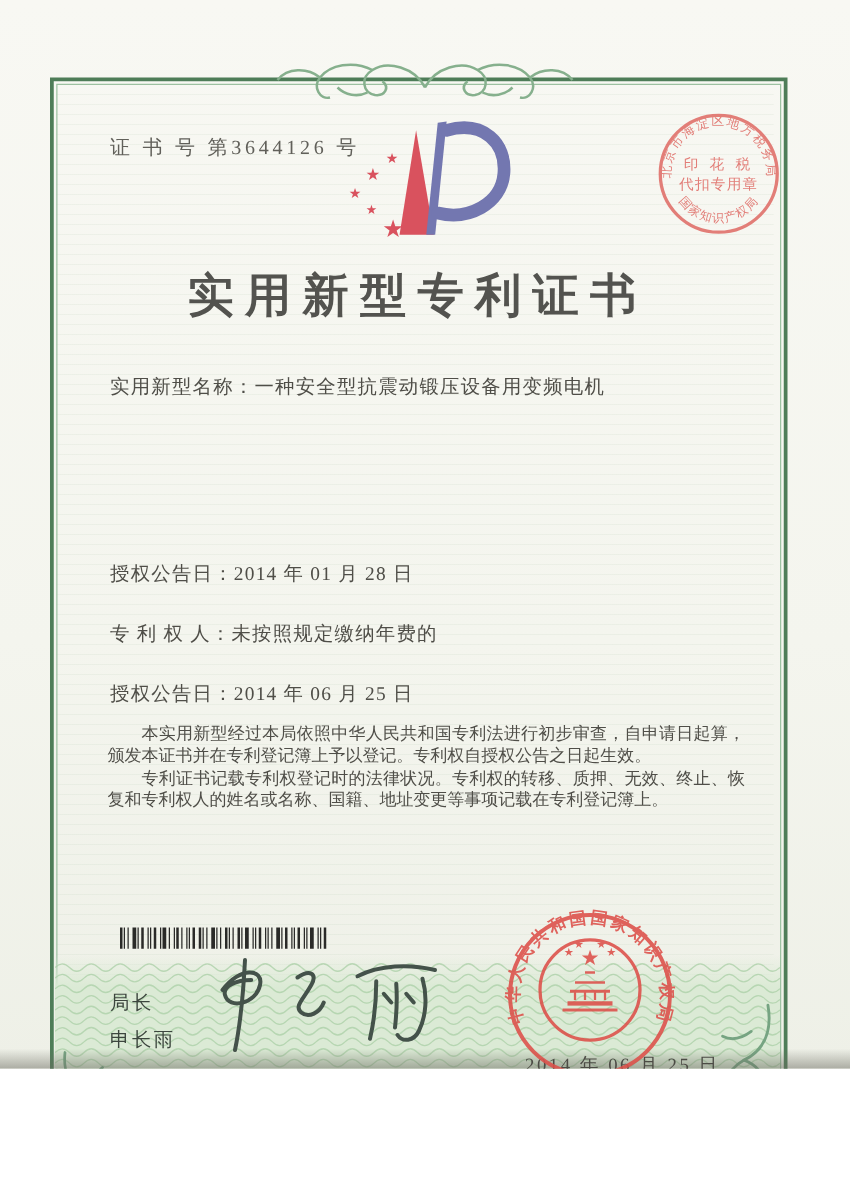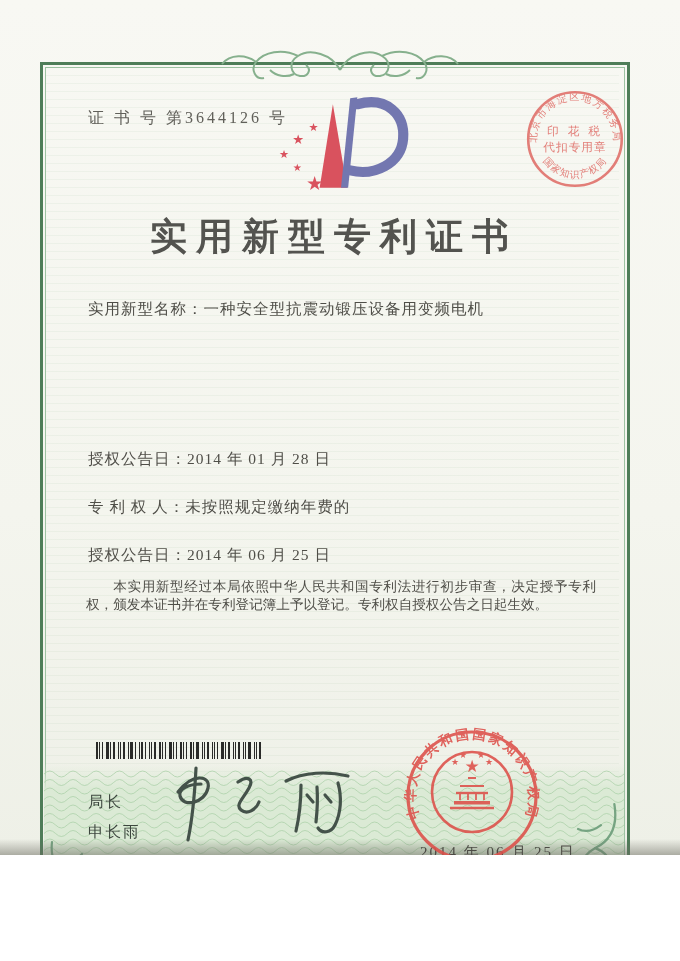--- a/index.html
+++ b/index.html
@@ -135,21 +135,22 @@
     <span>授权公告日：</span><span>2014 年 01 月 28 日</span>
   </div>
   <div class="field-row fr4">
     <span>专 利 权 人：</span><span>未按照规定缴纳年费的</span>
   </div>
   <div class="field-row fr5">
     <span>授权公告日：</span><span>2014 年 06 月 25 日</span>
   </div>
 
   <div class="paras">
-    <p>本实用新型经过本局依照中华人民共和国专利法进行初步审查，决定授予专利权，颁发本证书并在专利登记簿上予以登记。专利权自授权公告之日起生效。</p>
+    <p>本实用新型经过本局依照中华人民共和国专利法进行初步审查，自申请日起算，颁发本证书并在专利登记簿上予以登记。专利权自授权公告之日起生效。</p>
+    <p>专利证书记载专利权登记时的法律状况。专利权的转移、质押、无效、终止、恢复和专利权人的姓名或名称、国籍、地址变更等事项记载在专利登记簿上。</p>
   </div>
 
   <div class="barcode" id="barcode"><span style="display:inline-block;width:2px;height:100%;margin-right:1px;background:#2a2a28"></span><span style="display:inline-block;width:1px;height:100%;margin-right:2px;background:#2a2a28"></span><span style="display:inline-block;width:1px;height:100%;margin-right:3px;background:#2a2a28"></span><span style="display:inline-block;width:3px;height:100%;margin-right:1px;background:#2a2a28"></span><span style="display:inline-block;width:1px;height:100%;margin-right:2px;background:#2a2a28"></span><span style="display:inline-block;width:2px;height:100%;margin-right:3px;background:#2a2a28"></span><span style="display:inline-block;width:1px;height:100%;margin-right:1px;background:#2a2a28"></span><span style="display:inline-block;width:1px;height:100%;margin-right:2px;background:#2a2a28"></span><span style="display:inline-block;width:2px;height:100%;margin-right:3px;background:#2a2a28"></span><span style="display:inline-block;width:1px;height:100%;margin-right:1px;background:#2a2a28"></span><span style="display:inline-block;width:3px;height:100%;margin-right:2px;background:#2a2a28"></span><span style="display:inline-block;width:1px;height:100%;margin-right:3px;background:#2a2a28"></span><span style="display:inline-block;width:1px;height:100%;margin-right:1px;background:#2a2a28"></span><span style="display:inline-block;width:2px;height:100%;margin-right:2px;background:#2a2a28"></span><span style="display:inline-block;width:1px;height:100%;margin-right:3px;background:#2a2a28"></span><span style="display:inline-block;width:1px;height:100%;margin-right:1px;background:#2a2a28"></span><span style="display:inline-block;width:1px;height:100%;margin-right:2px;background:#2a2a28"></span><span style="display:inline-block;width:2px;height:100%;margin-right:3px;background:#2a2a28"></span><span style="display:inline-block;width:2px;height:100%;margin-right:1px;background:#2a2a28"></span><span style="display:inline-block;width:1px;height:100%;margin-right:2px;background:#2a2a28"></span><span style="display:inline-block;width:1px;height:100%;margin-right:3px;background:#2a2a28"></span><span style="display:inline-block;width:3px;height:100%;margin-right:1px;background:#2a2a28"></span><span style="display:inline-block;width:1px;height:100%;margin-right:2px;background:#2a2a28"></span><span style="display:inline-block;width:1px;height:100%;margin-right:3px;background:#2a2a28"></span><span style="display:inline-block;width:2px;height:100%;margin-right:1px;background:#2a2a28"></span><span style="display:inline-block;width:1px;height:100%;margin-right:2px;background:#2a2a28"></span><span style="display:inline-block;width:1px;height:100%;margin-right:3px;background:#2a2a28"></span><span style="display:inline-block;width:2px;height:100%;margin-right:1px;background:#2a2a28"></span><span style="display:inline-block;width:1px;height:100%;margin-right:2px;background:#2a2a28"></span><span style="display:inline-block;width:3px;height:100%;margin-right:3px;background:#2a2a28"></span><span style="display:inline-block;width:1px;height:100%;margin-right:1px;background:#2a2a28"></span><span style="display:inline-block;width:1px;height:100%;margin-right:2px;background:#2a2a28"></span><span style="display:inline-block;width:2px;height:100%;margin-right:3px;background:#2a2a28"></span><span style="display:inline-block;width:1px;height:100%;margin-right:1px;background:#2a2a28"></span><span style="display:inline-block;width:1px;height:100%;margin-right:2px;background:#2a2a28"></span><span style="display:inline-block;width:1px;height:100%;margin-right:3px;background:#2a2a28"></span><span style="display:inline-block;width:3px;height:100%;margin-right:1px;background:#2a2a28"></span><span style="display:inline-block;width:1px;height:100%;margin-right:2px;background:#2a2a28"></span><span style="display:inline-block;width:2px;height:100%;margin-right:3px;background:#2a2a28"></span><span style="display:inline-block;width:1px;height:100%;margin-right:1px;background:#2a2a28"></span><span style="display:inline-block;width:1px;height:100%;margin-right:2px;background:#2a2a28"></span><span style="display:inline-block;width:2px;height:100%;margin-right:3px;background:#2a2a28"></span><span style="display:inline-block;width:1px;height:100%;margin-right:1px;background:#2a2a28"></span><span style="display:inline-block;width:1px;height:100%;margin-right:2px;background:#2a2a28"></span><span style="display:inline-block;width:3px;height:100%;margin-right:3px;background:#2a2a28"></span><span style="display:inline-block;width:1px;height:100%;margin-right:1px;background:#2a2a28"></span><span style="display:inline-block;width:1px;height:100%;margin-right:2px;background:#2a2a28"></span><span style="display:inline-block;width:2px;height:100%;margin-right:3px;background:#2a2a28"></span></div>
 
   <div class="officer-title">局长</div>
   <div class="officer-name">申长雨</div>
 
   <svg class="signature" viewBox="0 0 232 88">
     <g fill="none" stroke="#44524a" stroke-width="3.2" stroke-linecap="round">
       <path d="M28,32 C42,13 61,15 58,28 C55,43 33,48 30,36 C28,29 39,24 51,24"></path>

